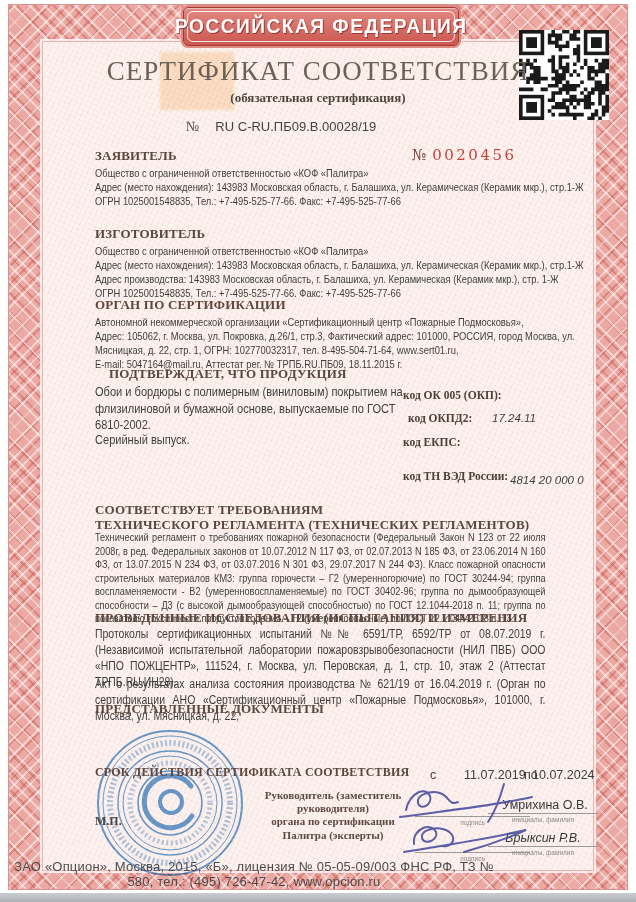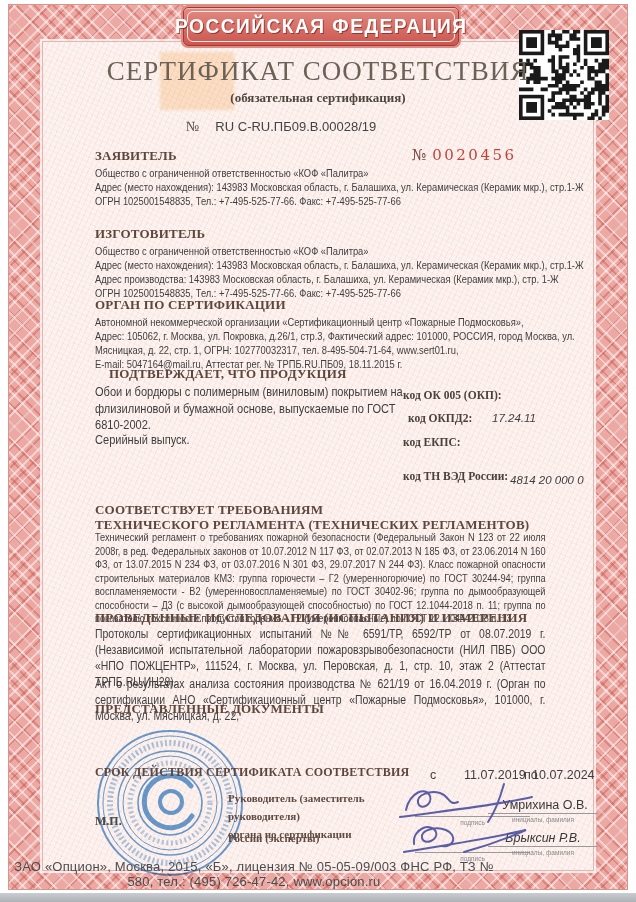--- a/index.html
+++ b/index.html
@@ -51,22 +51,22 @@
     font-size:11px;line-height:14px;color:#3e3e3e;}
   .par{transform:scaleX(.85);transform-origin:0 0;text-align:justify;color:#3e3e3e;}
   .par-sm{width:530px;font-size:10.8px;line-height:13.5px;}
   .par-lg{width:530px;font-size:12.3px;line-height:16px;}
   .desc{width:368px;font-size:13px;line-height:16.5px;text-align:left;}
   .code-label{font-family:"Liberation Serif",serif;font-weight:bold;font-size:11.5px;
     color:#4a423a;white-space:nowrap;}
   .code-value{font-size:11.5px;color:#3f3f3f;white-space:nowrap;font-style:italic;}
   .validity-h{font-size:12px;}
   .date{font-size:12.5px;color:#3e3e3e;white-space:nowrap;}
-  .role{width:210px;text-align:left;font-family:"Liberation Serif",serif;font-weight:bold;
-    font-size:11px;line-height:18px;color:#5e4a42;}
+  .role{width:210px;text-align:center;font-family:"Liberation Serif",serif;font-weight:bold;
+    font-size:11px;line-height:13px;color:#5e4a42;}
   .person{width:100px;text-align:center;font-size:12.5px;color:#383838;white-space:nowrap;}
   .uline{border-bottom:1px solid #9a9a9a;height:0;}
   .caption{font-size:6.5px;color:#8a8a8a;text-align:center;white-space:nowrap;}
   .mp{font-family:"Liberation Serif",serif;font-weight:bold;font-size:12px;color:#4e4640;}
   .footer{width:508px;text-align:center;font-size:13px;color:#4c4c4c;letter-spacing:.2px;}
   .stamp{position:absolute;left:95px;top:728px;z-index:1;mix-blend-mode:multiply;opacity:.85;}
   .sig{position:absolute;z-index:3;}
   .scan-edge{position:absolute;left:0;right:0;bottom:0;height:9px;z-index:4;
     background:linear-gradient(#c9ccd0,#aeb1b5);}
   .qr{position:absolute;left:519px;top:30px;z-index:2;}
@@ -187,21 +187,21 @@
       <path d="M106 4 C102 18 97 32 90 42"></path>
     </g>
   </svg>
   <div class="abs uline" style="left:415px;top:816px;width:115px;"></div>
   <div class="abs caption" style="left:415px;top:819px;width:115px;">подпись</div>
 
   <div class="abs person" style="left:495px;top:798px;">Умрихина О.В.</div>
   <div class="abs uline" style="left:488px;top:813px;width:110px;"></div>
   <div class="abs caption" style="left:488px;top:816px;width:110px;">инициалы, фамилия</div>
 
-  <div class="abs role" style="left:228px;top:829px;">России (эксперты)</div>
+  <div class="abs role" style="left:228px;top:829px;">Палитра (эксперты)</div>
 
   <svg class="sig" style="left:400px;top:820px;" width="130" height="40" viewBox="0 0 130 40">
     <g fill="none" stroke="#4b50a0" stroke-width="2" stroke-linecap="round" opacity=".9">
       <path d="M14 24 C12 8 32 2 36 12 C39 20 24 26 22 18 C20 10 36 6 46 10 C58 15 54 28 42 26"></path>
       <path d="M4 32 C40 26 82 20 126 10 C108 18 86 26 64 32"></path>
     </g>
   </svg>
   <div class="abs uline" style="left:415px;top:852px;width:115px;"></div>
   <div class="abs caption" style="left:415px;top:855px;width:115px;">подпись</div>
 

